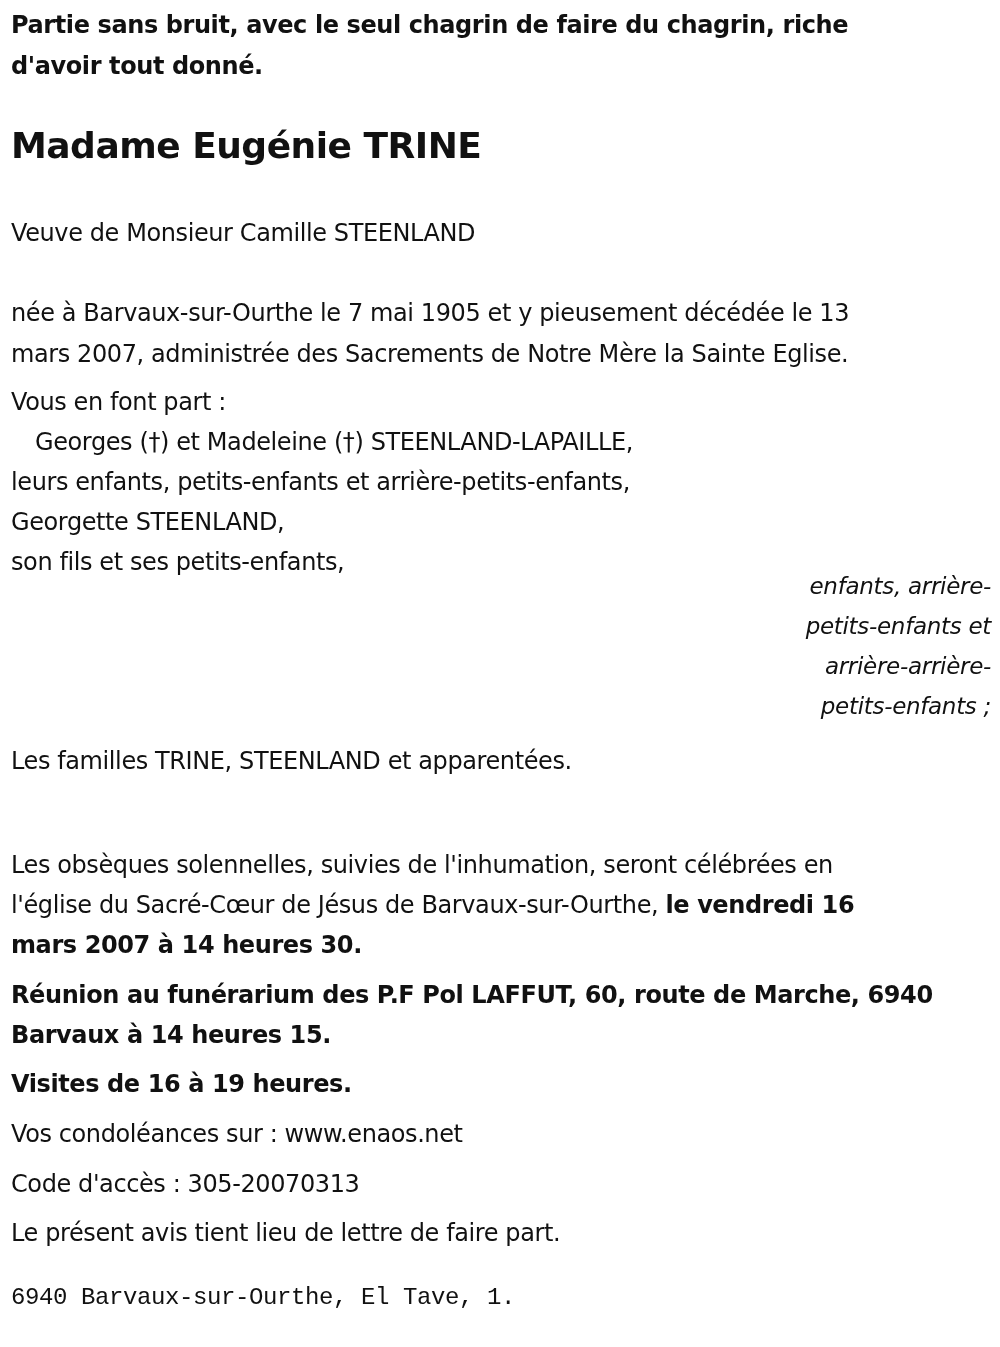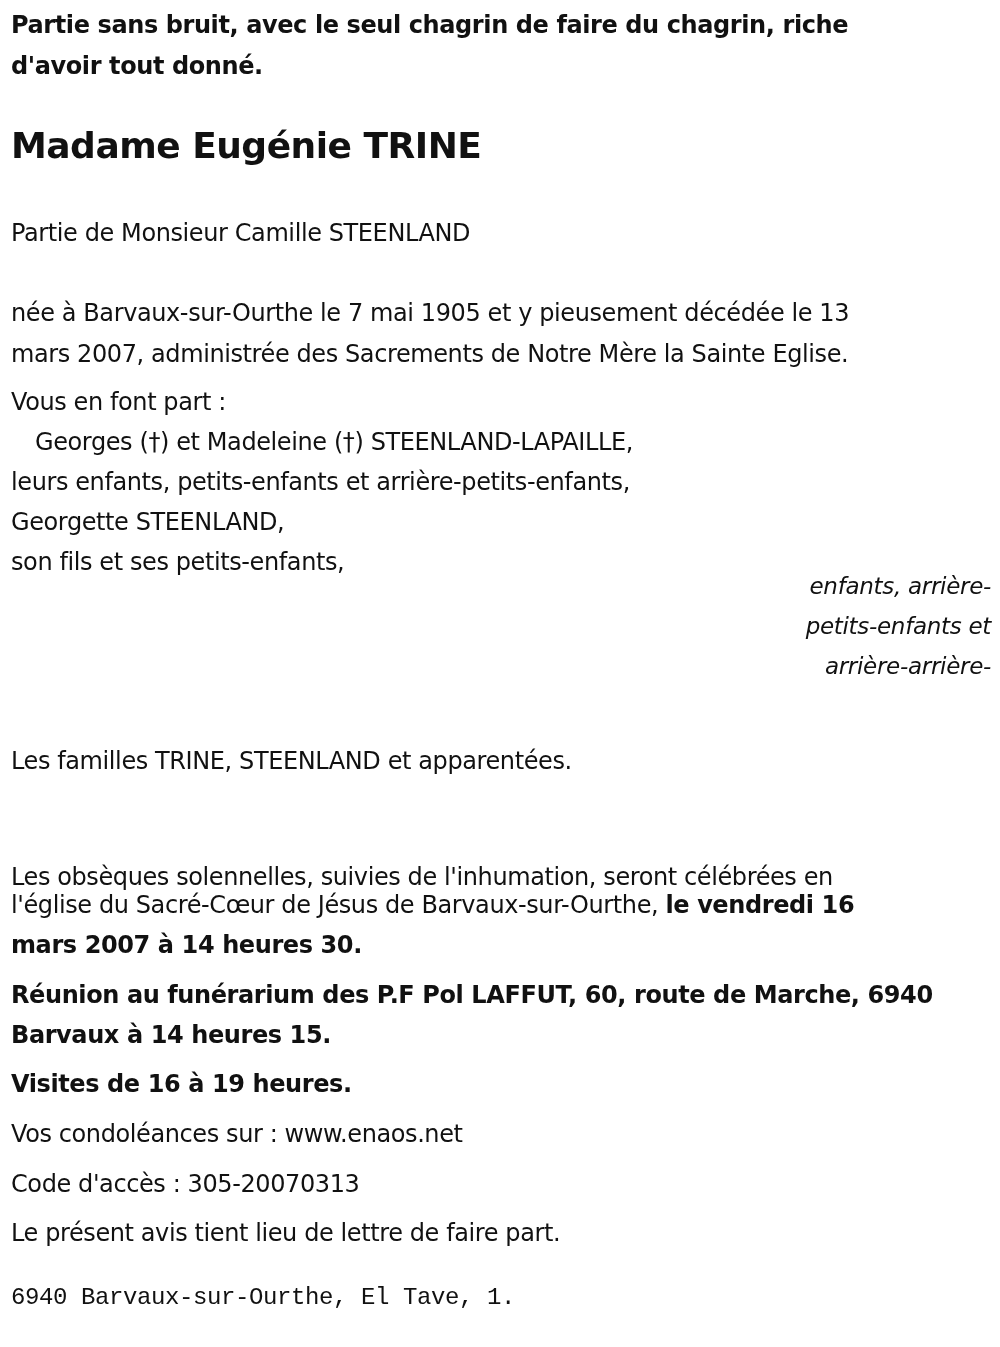--- a/index.html
+++ b/index.html
@@ -50,40 +50,41 @@
 </head>
 <body>
 
 <div>
 
   <div class="line b" style="top:5px;">Partie sans bruit, avec le seul chagrin de faire du chagrin, riche</div>
   <div class="line b" style="top:46px;">d'avoir tout donné.</div>
 
   <div class="title">Madame Eugénie TRINE</div>
 
-  <div class="line" style="top:213px;">Partie de Monsieur Camille STEENLAND</div>
+  <div class="line" style="top:213px;">Veuve de Monsieur Camille STEENLAND</div>
 
   <div class="line" style="top:293px;">née à Barvaux-sur-Ourthe le 7 mai 1905 et y pieusement décédée le 13</div>
   <div class="line" style="top:334px;">mars 2007, administrée des Sacrements de Notre Mère la Sainte Eglise.</div>
 
   <div class="line" style="top:382px;text-align:right;">Vous en font part :</div>
   <div class="line" style="top:422px;margin-left:24px;">Georges (†) et Madeleine (†) STEENLAND-LAPAILLE,</div>
   <div class="line" style="top:462px;">leurs enfants, petits-enfants et arrière-petits-enfants,</div>
   <div class="line" style="top:502px;">Georgette STEENLAND,</div>
   <div class="line" style="top:542px;">son fils et ses petits-enfants,</div>
 
   <div class="italic-block">
     <div>enfants, arrière-</div>
     <div>petits-enfants et</div>
     <div>arrière-arrière-</div>
+    <div>petits-enfants ;</div>
   </div>
 
   <div class="line" style="top:741px;">Les familles TRINE, STEENLAND et apparentées.</div>
 
-  <div class="line" style="top:845px;margin-top:12px;">Les obsèques solennelles, suivies de l'inhumation, seront célébrées en</div>
+  <div class="line" style="top:845px;">Les obsèques solennelles, suivies de l'inhumation, seront célébrées en</div>
   <div class="line" style="top:885px;">
     <span>l'église du Sacré-Cœur de Jésus de Barvaux-sur-Ourthe, </span><span class="b">le vendredi 16</span>
   </div>
   <div class="line b" style="top:925px;">mars 2007 à 14 heures 30.</div>
 
   <div class="line b" style="top:975px;">Réunion au funérarium des P.F Pol LAFFUT, 60, route de Marche, 6940</div>
   <div class="line b" style="top:1015px;">Barvaux à 14 heures 15.</div>
 
   <div class="line b" style="top:1064px;">Visites de 16 à 19 heures.</div>
 

